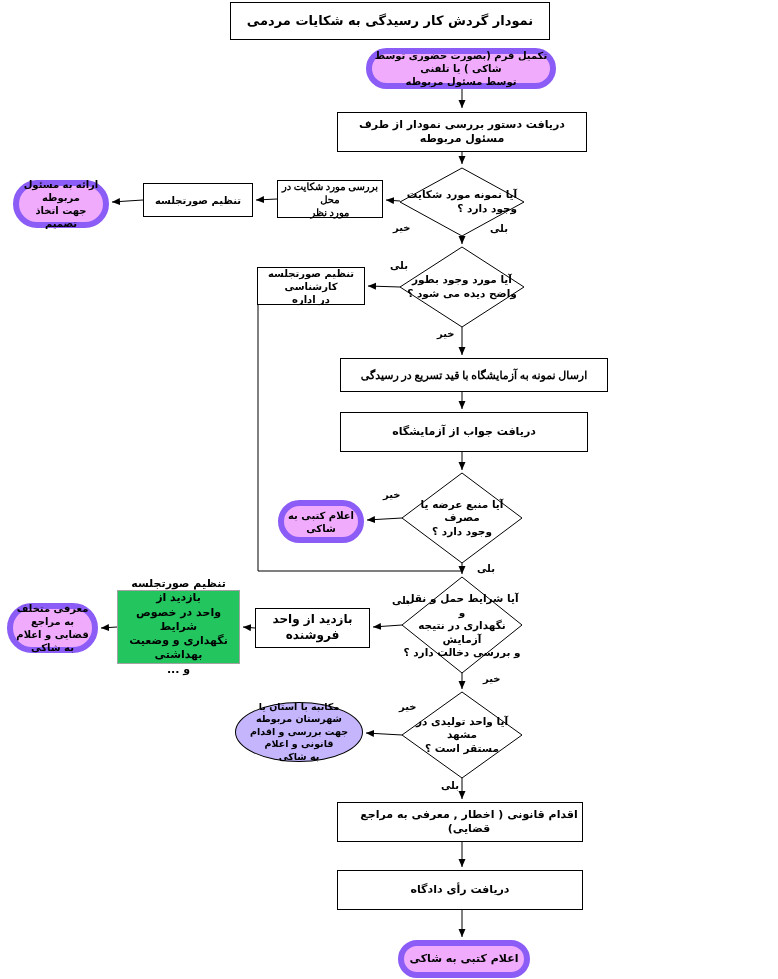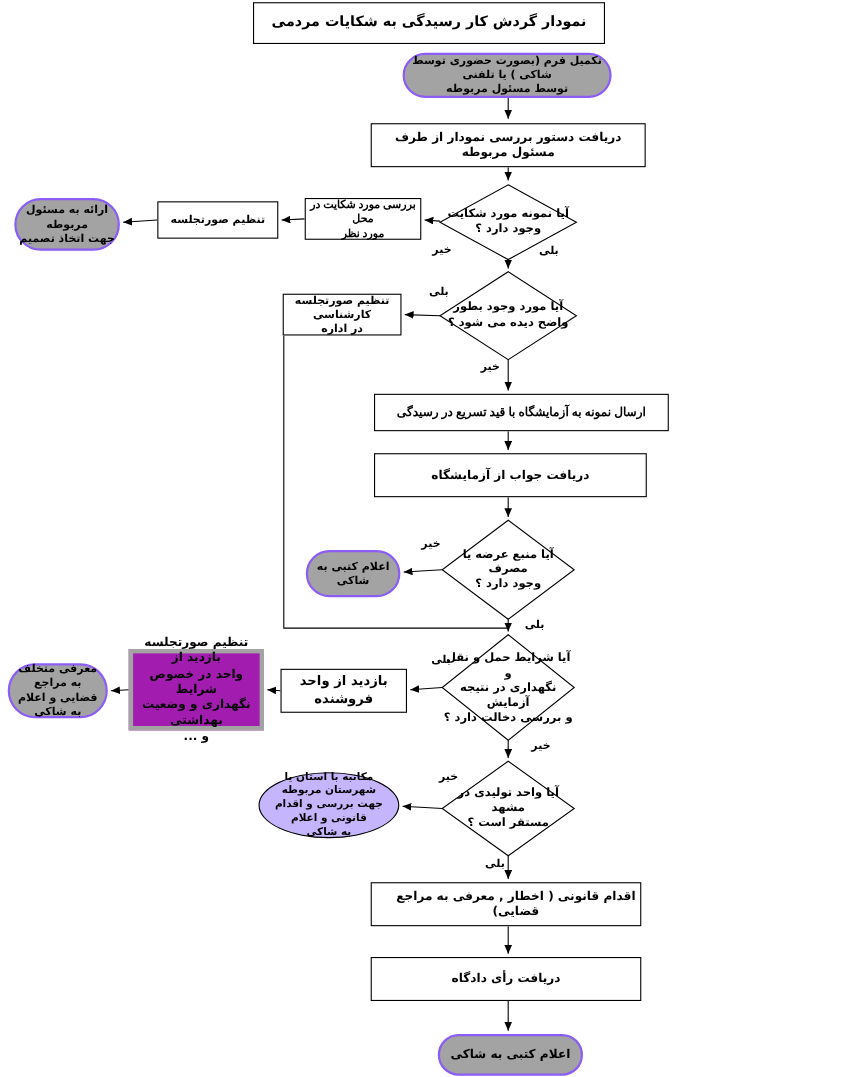--- a/index.html
+++ b/index.html
@@ -3,22 +3,22 @@
 <meta charset="utf-8">
 <style>
   html,body{margin:0;padding:0;background:#fff;}
   #canvas{position:relative;width:778px;height:979px;background:#fff;overflow:hidden;
           font-family:"DejaVu Sans",sans-serif;}
   #wires{position:absolute;left:0;top:0;z-index:0;}
   .n{position:absolute;z-index:1;display:flex;align-items:center;justify-content:center;
      text-align:center;font-weight:bold;font-size:11px;line-height:1.3;color:#000;
      white-space:pre-line;box-sizing:border-box;padding:1px 2px;}
   .box{border:1px solid #000;background:#fff;}
-  .bold-box{border:4px solid #a3a3a3;background:#a21caf;font-size:11px;}
-  .oval{border:2px solid #8b5cf6;border-radius:999px;background:#a3a3a3;}
+  .bold-box{border:1px solid #a3a3a3;background:#22c55e;font-size:11px;}
+  .oval{border:6px solid #8b5cf6;border-radius:999px;background:#f0abfc;}
   .ellipse{border:1px solid #000;border-radius:50%;background:#c4b5fd;}
   .dtext{background:transparent;font-size:10.5px;}
   .lbl{position:absolute;z-index:2;font-weight:bold;font-size:10px;color:#000;}
   .title{font-size:13px;}
   .small{font-size:10px;}
 </style>
 </head>
 <body>
 
 <div id="canvas" dir="rtl">
@@ -61,21 +61,21 @@
     </g>
   </svg>
 
   <div class="n box title" style="left:230px;top:2px;width:320px;height:38px;">نمودار گردش کار رسیدگی به شکایات مردمی</div>
 
   <div class="n oval small" style="left:366px;top:48px;width:190px;height:41px;">تکمیل فرم (بصورت حضوری توسط شاکی ) یا تلفنی
 توسط مسئول مربوطه</div>
 
   <div class="n box" style="left:337px;top:112px;width:250px;height:40px;">دریافت دستور بررسی نمودار از طرف مسئول مربوطه</div>
 
-  <div class="n dtext" style="left:402px;top:178px;width:120px;height:48px;">آیا نمونه مورد شکایت
+  <div class="n dtext" style="left:402px;top:178px;width:120px;height:48px;text-align:right;">آیا نمونه مورد شکایت
 وجود دارد ؟</div>
 
   <div class="n box small" style="left:277px;top:180px;width:106px;height:38px;font-family:Liberation Serif, serif;">بررسی مورد شکایت در محل
 مورد نظر</div>
   <div class="n box small" style="left:143px;top:183px;width:110px;height:34px;">تنظیم صورتجلسه</div>
   <div class="n oval small" style="left:13px;top:180px;width:96px;height:48px;">ارائه به مسئول مربوطه
 جهت اتخاذ تصمیم</div>
 
   <div class="n dtext" style="left:402px;top:263px;width:120px;height:48px;">آیا مورد وجود بطور
 واضح دیده می شود ؟</div>

